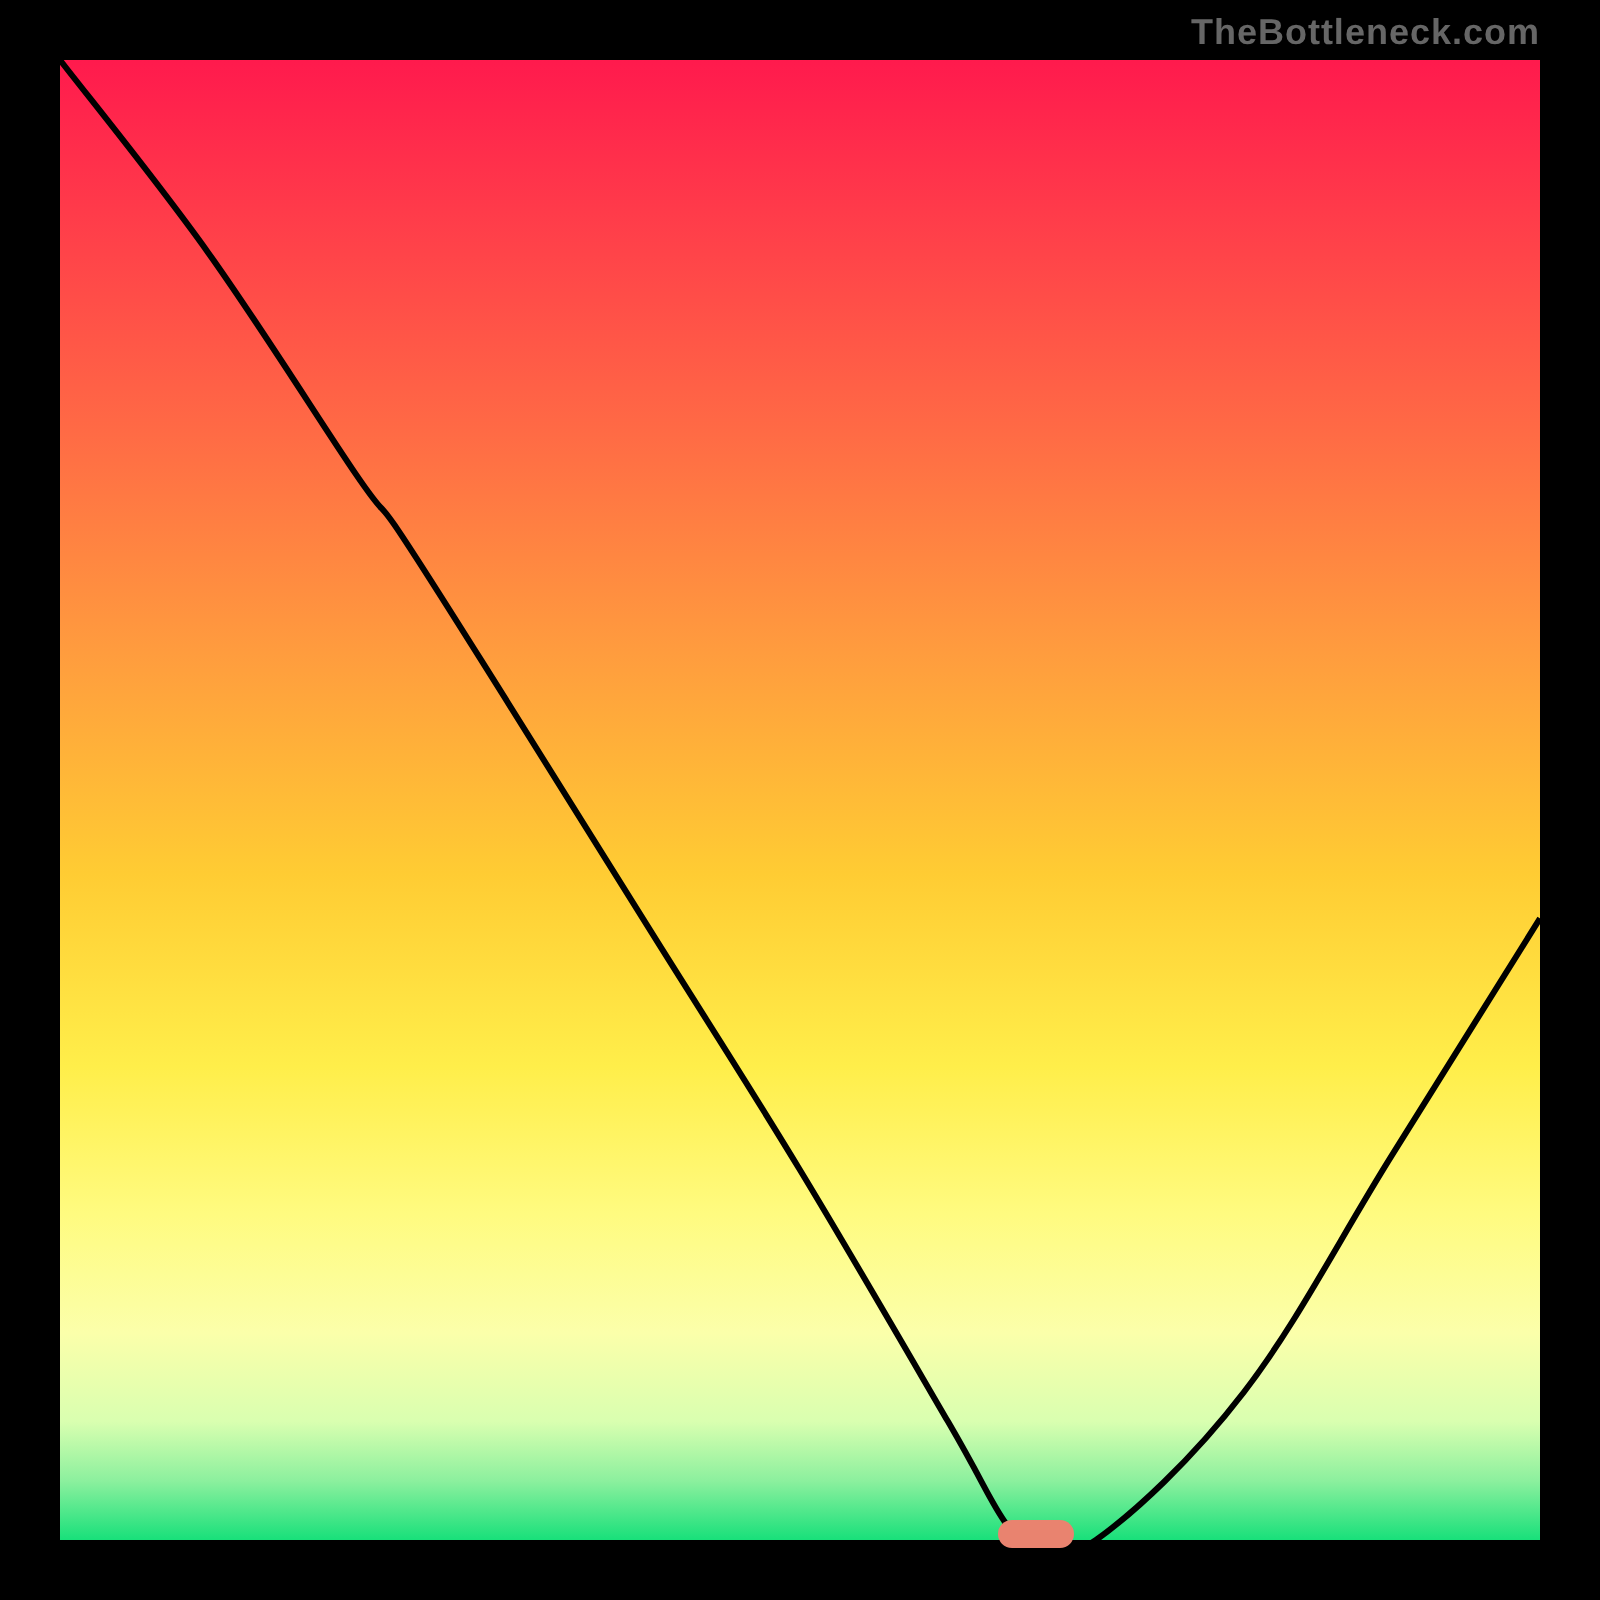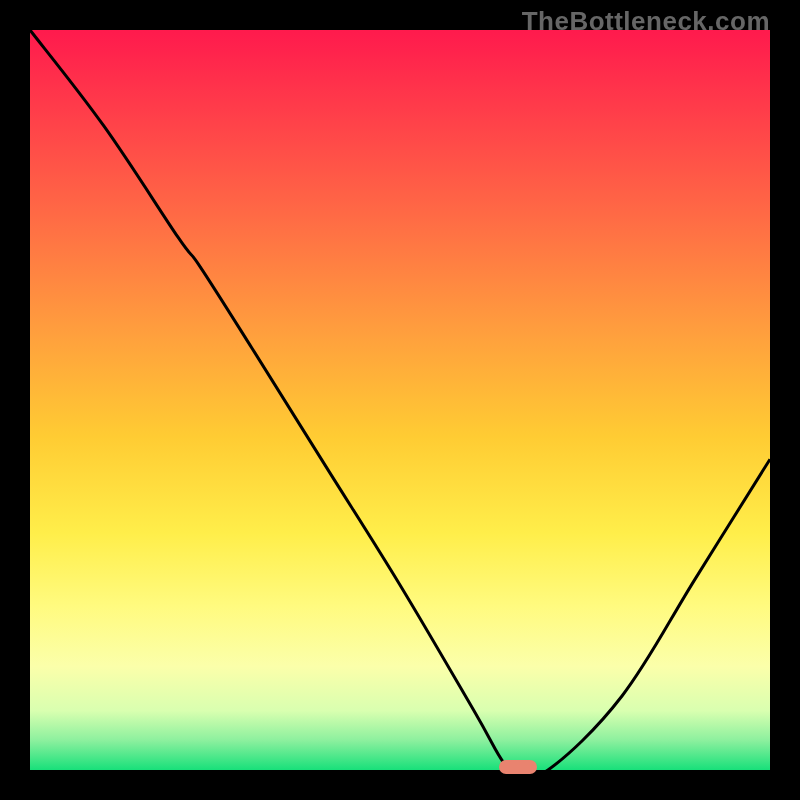--- a/index.html
+++ b/index.html
@@ -34,21 +34,21 @@
       #d9ffb0 92%,
       #8cf09e 96%,
       #18e07a 100%
     );
   }
   .attrib {
     position: absolute;
     top: 6px;
     right: 30px;
     color: #666;
-    font-size: 26px;
+    font-size: 18px;
     font-weight: 600;
     letter-spacing: 0.5px;
     user-select: none;
   }
   svg.curve {
     position: absolute;
     left: 0;
     top: 0;
     width: 740px;
     height: 740px;

